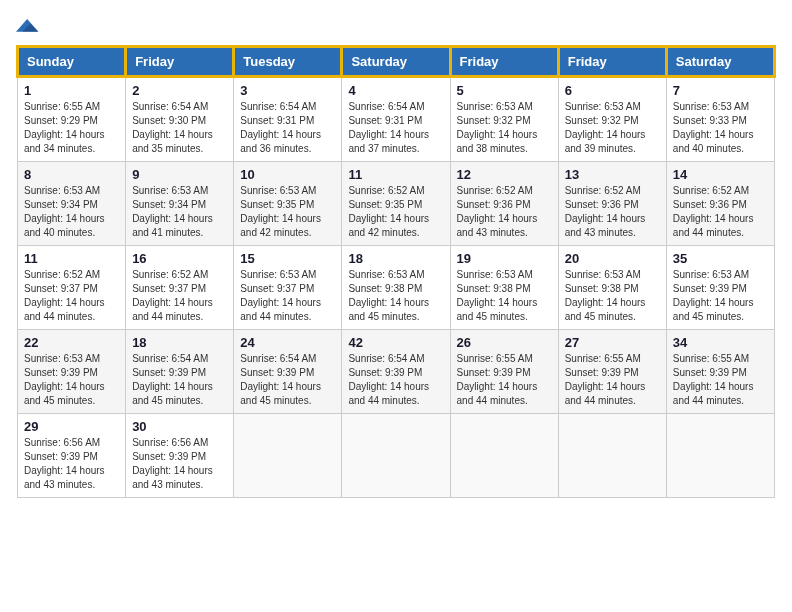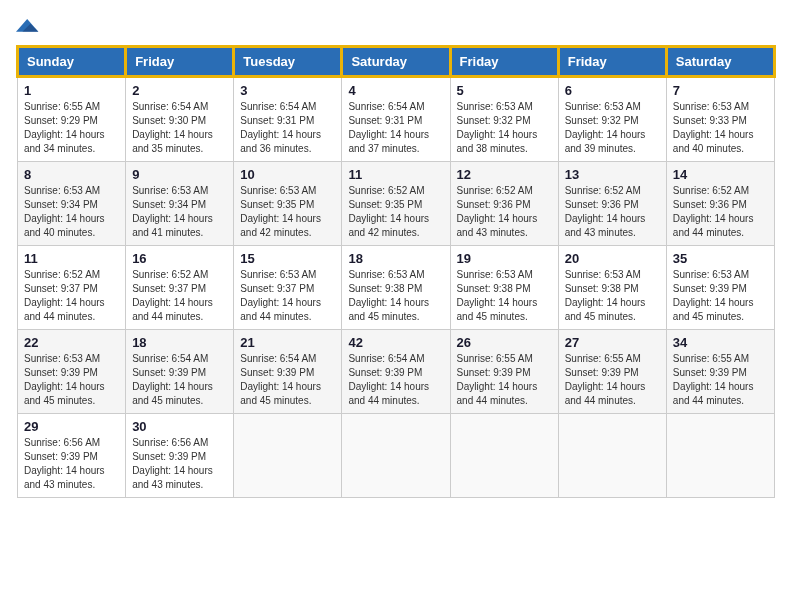--- a/index.html
+++ b/index.html
@@ -216,21 +216,21 @@
       <tr>
         <td>
           <span class="day-number">22</span>
           <div class="day-info">Sunrise: 6:53 AM<br>Sunset: 9:39 PM<br>Daylight: 14 hours and 45 minutes.</div>
         </td>
         <td>
           <span class="day-number">18</span>
           <div class="day-info">Sunrise: 6:54 AM<br>Sunset: 9:39 PM<br>Daylight: 14 hours and 45 minutes.</div>
         </td>
         <td>
-          <span class="day-number">21</span>
+          <span class="day-number">24</span>
           <div class="day-info">Sunrise: 6:54 AM<br>Sunset: 9:39 PM<br>Daylight: 14 hours and 45 minutes.</div>
         </td>
         <td>
           <span class="day-number">42</span>
           <div class="day-info">Sunrise: 6:54 AM<br>Sunset: 9:39 PM<br>Daylight: 14 hours and 44 minutes.</div>
         </td>
         <td>
           <span class="day-number">26</span>
           <div class="day-info">Sunrise: 6:55 AM<br>Sunset: 9:39 PM<br>Daylight: 14 hours and 44 minutes.</div>
         </td>

